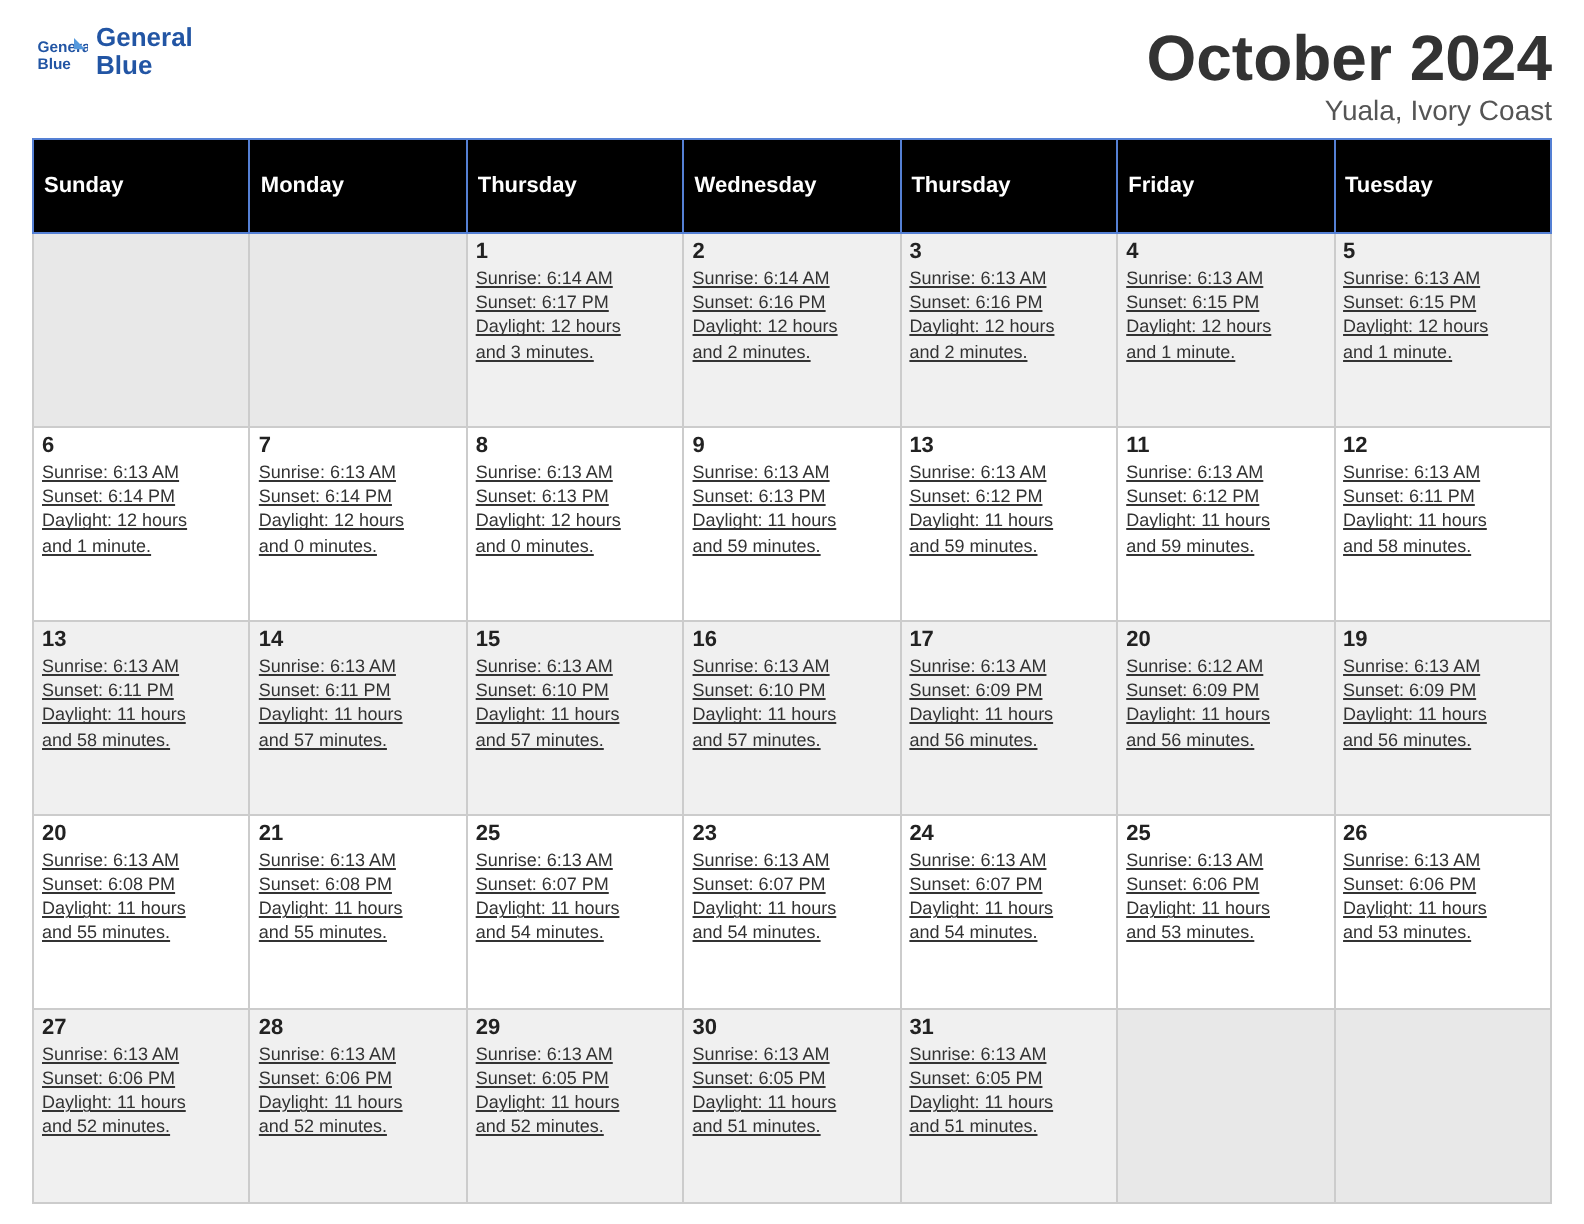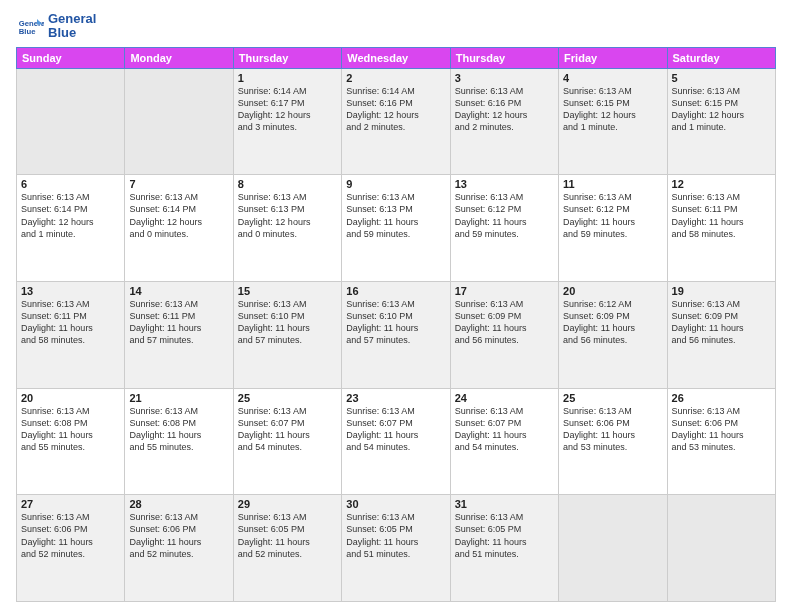--- a/index.html
+++ b/index.html
@@ -53,24 +53,24 @@
       font-size: 14px;
       color: #555;
     }
     .calendar {
       flex: 1;
       border-collapse: collapse;
       width: 100%;
       font-size: 9.5px;
     }
     .calendar th {
-      background: #d946ef;
+      background: #000000;
       color: #fff;
       text-align: left;
-      padding: 4px 5px;
+      padding: 17px 5px;
       font-size: 11px;
       font-weight: bold;
       border: 1px solid #5580d4;
     }
     .calendar td {
       border: 1px solid #ccc;
       vertical-align: top;
       padding: 3px 4px;
       width: calc(100% / 7);
       background: #fff;
@@ -82,20 +82,21 @@
       font-size: 11px;
       font-weight: bold;
       color: #222;
       display: block;
       margin-bottom: 1px;
     }
     .day-info {
       color: #333;
       font-size: 9px;
       line-height: 1.35;
+      text-decoration: underline;
     }
     .row-shaded td {
       background: #f0f0f0;
     }
     .row-shaded td.empty {
       background: #e8e8e8;
     }
   </style>
 </head>
 <body>
@@ -107,32 +108,36 @@
         <rect x="2" y="2" width="36" height="36" rx="4" fill="#fff"></rect>
         <text x="4" y="20" font-size="11" fill="#2255a4" font-weight="bold" font-family="Arial">General</text>
         <text x="4" y="32" font-size="11" fill="#2255a4" font-weight="bold" font-family="Arial">Blue</text>
         <polygon points="30,10 38,18 30,18" fill="#5599dd"></polygon>
       </svg>
       <div class="logo-text">
         <span>General</span>
         <span>Blue</span>
       </div>
     </div>
+    <div class="title-block">
+      <div class="month-title">October 2024</div>
+      <div class="subtitle">Yuala, Ivory Coast</div>
+    </div>
   </div>
 
   <table class="calendar">
     <thead>
       <tr>
       <th>Sunday</th>
           <th>Monday</th>
           <th>Thursday</th>
           <th>Wednesday</th>
           <th>Thursday</th>
           <th>Friday</th>
-          <th>Saturday</th>
+          <th>Tuesday</th>
         </tr>
     </thead>
     <tbody id="calendar-body">
     <tr class="row-shaded">
           <td class="empty"></td>
           <td class="empty"></td>
           <td>
             <span class="day-number">1</span>
             <div class="day-info" style="white-space: pre-line;">Sunrise: 6:14 AM
 Sunset: 6:17 PM

